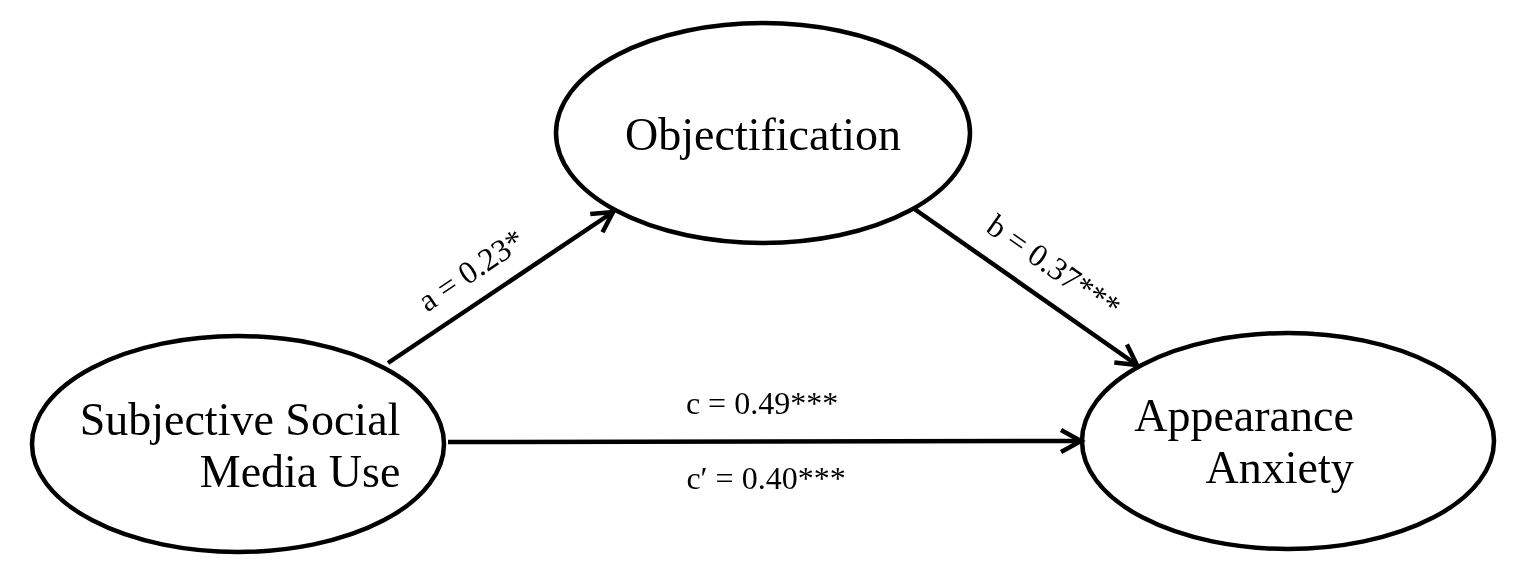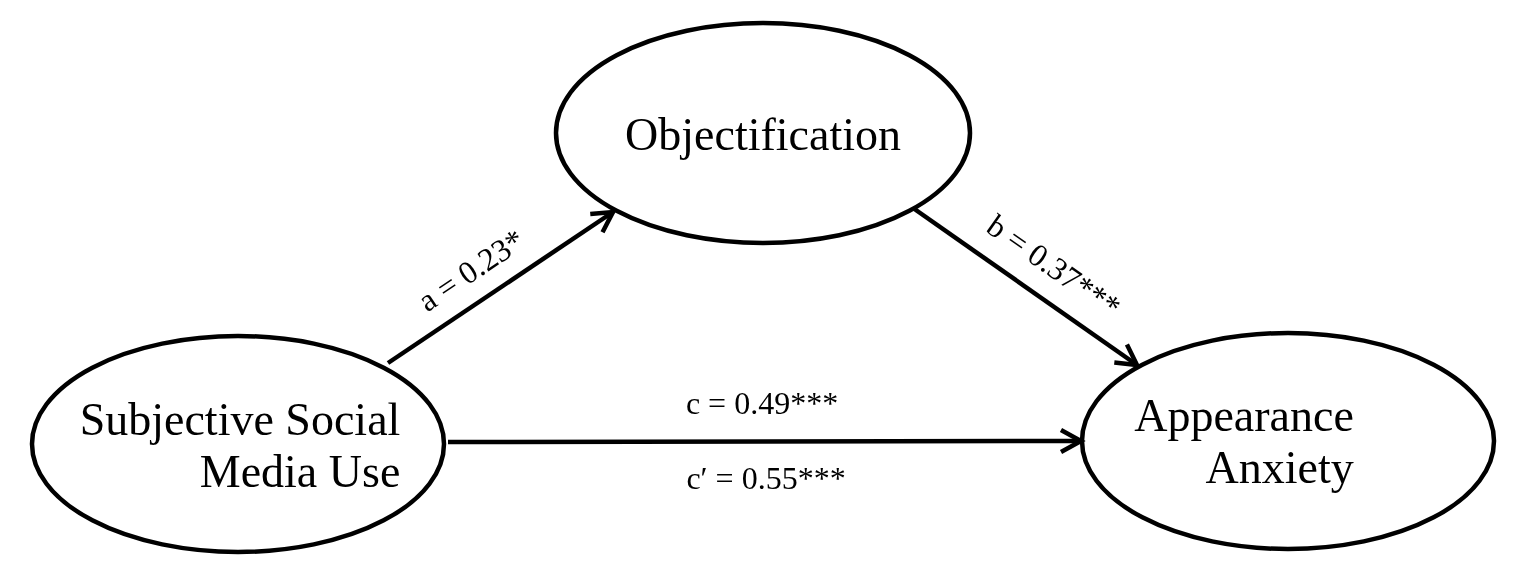--- a/index.html
+++ b/index.html
@@ -82,15 +82,15 @@
 
   <div class="node-label" style="left:1244px; top:442px;">Appearance
 Anxiety</div>
 
   <div class="path-label rot-a" style="left:471px; top:270px;">a = 0.23*</div>
 
   <div class="path-label rot-b" style="left:1054px; top:266px;">b = 0.37***</div>
 
   <div class="path-label horizontal" style="left:762px; top:403px;">c = 0.49***</div>
 
-  <div class="path-label horizontal" style="left:766px; top:478px;">c′ = 0.55***</div>
+  <div class="path-label horizontal" style="left:766px; top:478px;">c′ = 0.40***</div>
 
 </div>
 
 </body></html>

